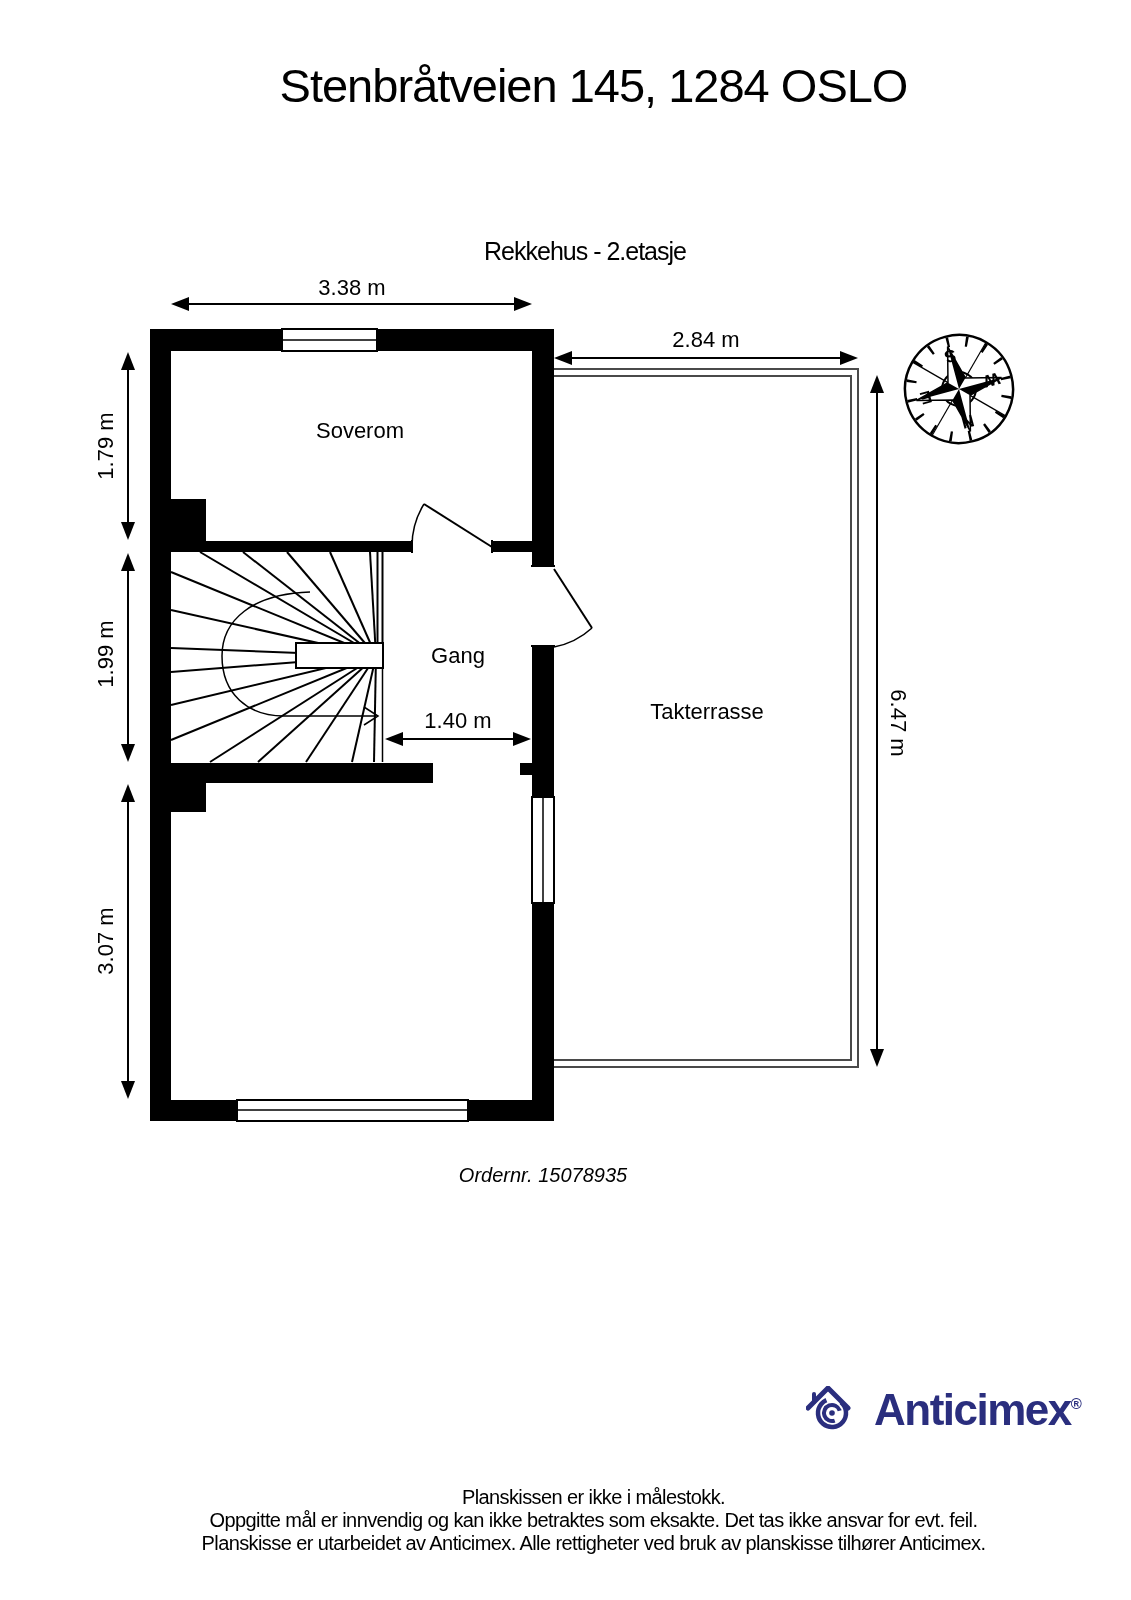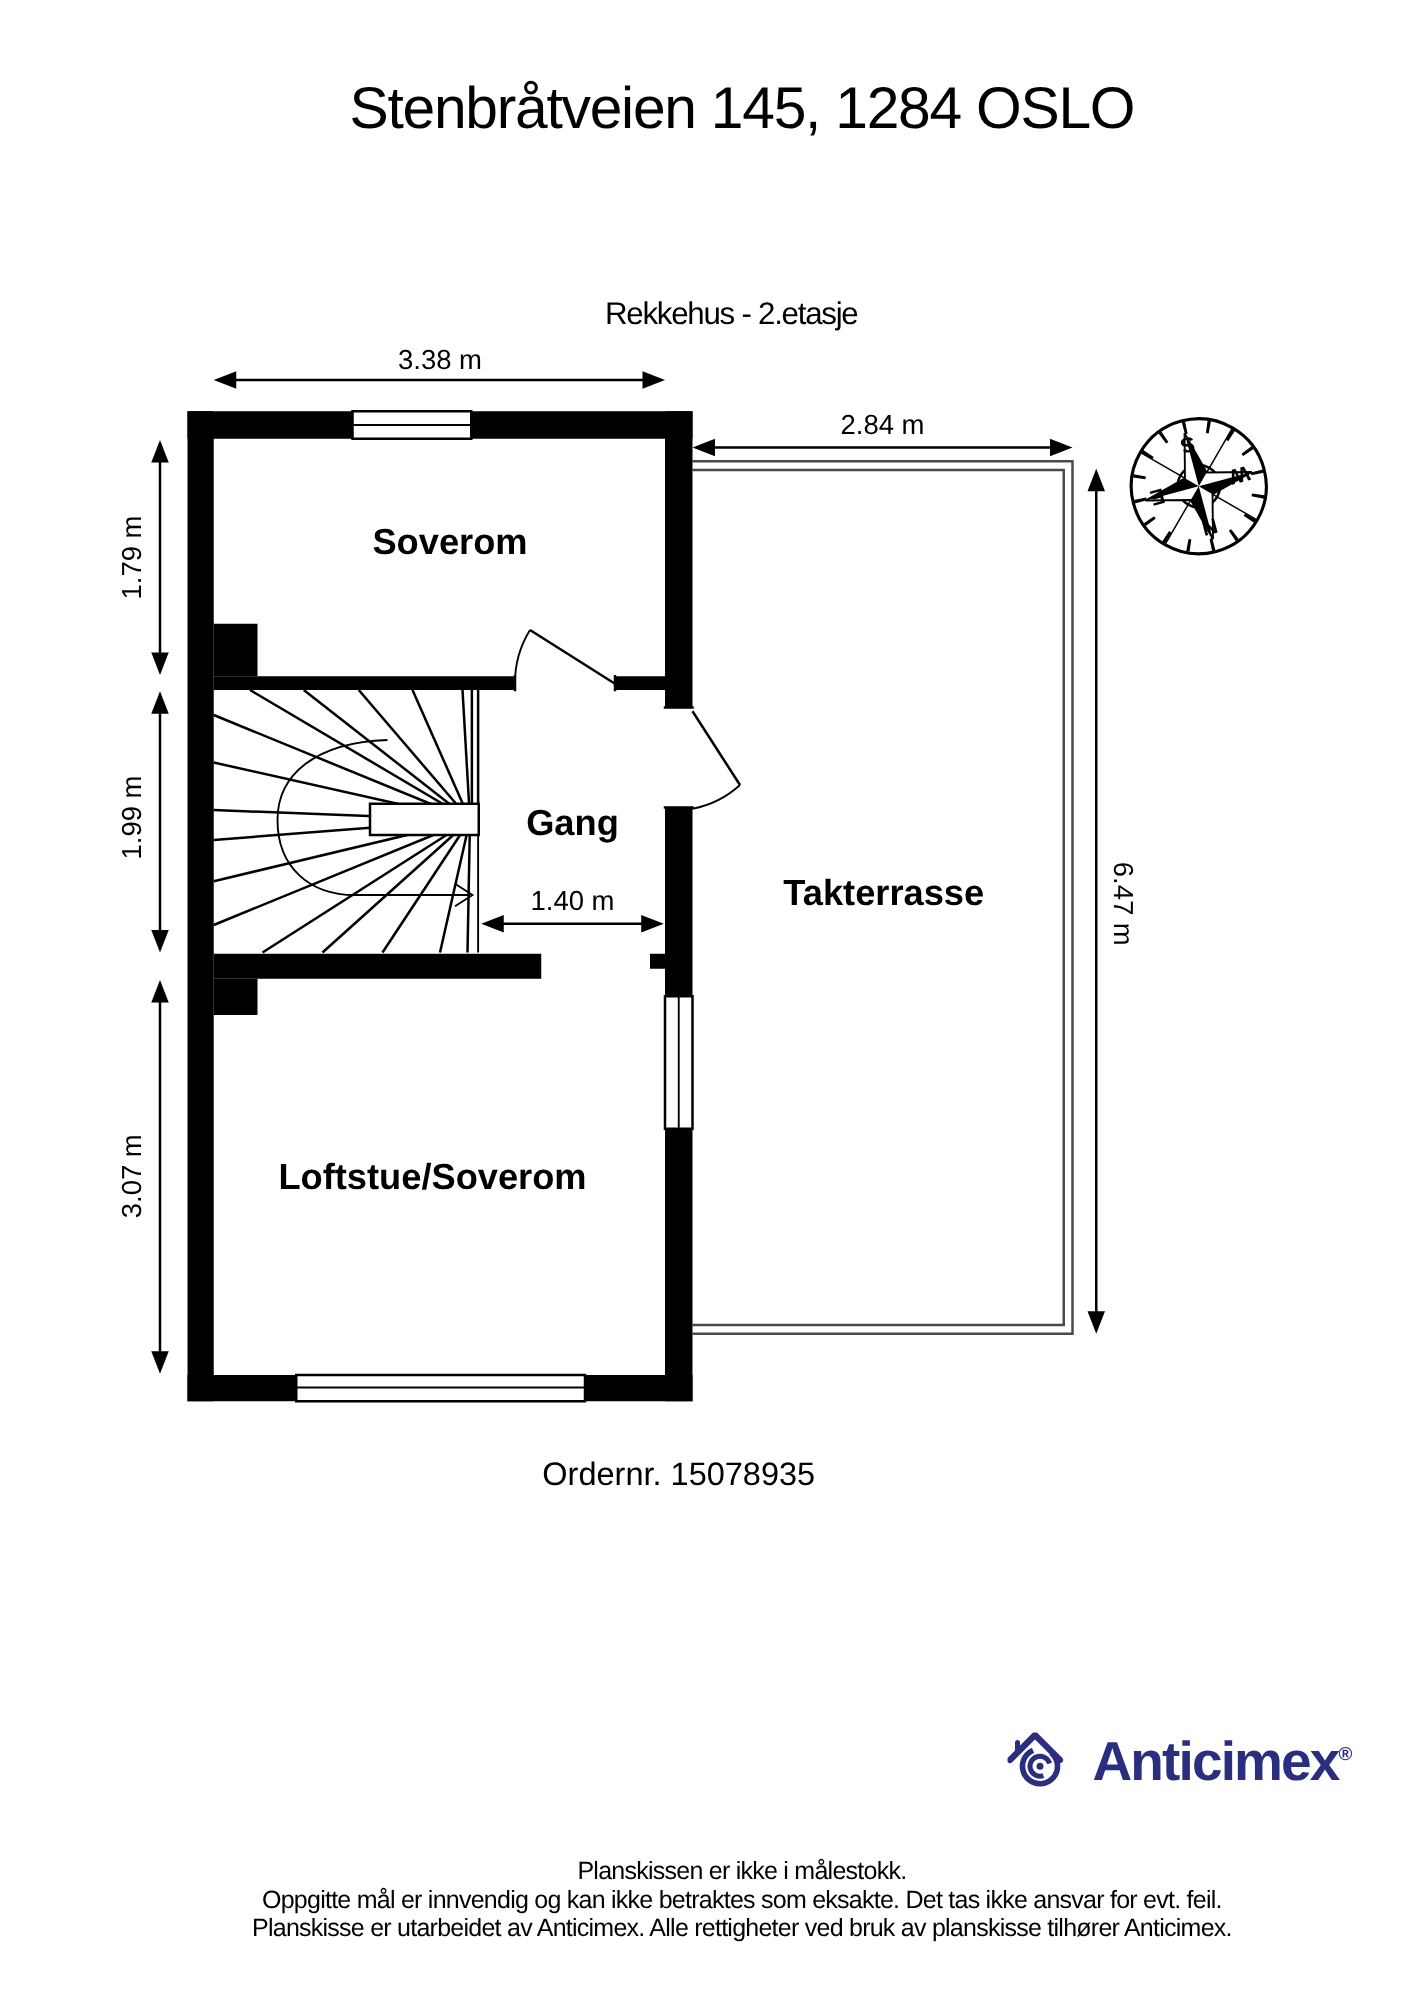--- a/index.html
+++ b/index.html
@@ -2,26 +2,26 @@
 <html><head>
 <meta charset="utf-8">
 <style>
   html,body{margin:0;padding:0;background:#ffffff;}
   #canvas{position:relative;width:1131px;height:1600px;background:#fff;overflow:hidden;
           font-family:"Liberation Sans", sans-serif;color:#000;}
   .abs{position:absolute;}
   .ctr{text-align:center;padding-left:28px;}
   .title{top:58px;left:0;width:1131px;font-size:47px;letter-spacing:-1px;}
   .subtitle{top:237px;left:0;width:1114px;font-size:25px;letter-spacing:-1px;}
-  .room-label{font-size:29px;font-weight:bold;}
+  .room-label{font-size:22px;}
   .dim-label{font-size:22px;}
   .rot-ccw{transform:rotate(-90deg);transform-origin:center center;}
   .lbl{width:200px;margin-left:-100px;text-align:center;}
   .lblN{width:160px;margin-left:-80px;text-align:center;}
-  .ordernr{top:1164px;left:365px;width:300px;font-size:26px;}
+  .ordernr{top:1164px;left:365px;width:300px;font-size:20px;font-style:italic;}
   .footer{top:1486px;left:0;width:1131px;font-size:20px;line-height:23px;letter-spacing:-0.6px;}
   .logo{top:1386px;left:806px;display:flex;align-items:center;gap:20px;}
   .logo-text{font-size:44px;font-weight:bold;letter-spacing:-1.5px;line-height:46px;}
   .logo-reg{font-size:15px;font-weight:bold;vertical-align:super;line-height:10px;}
   svg{display:block;}
 </style>
 </head>
 <body>
 
 <div id="canvas">
@@ -152,21 +152,20 @@
       <text x="-34" y="0" dy="6" text-anchor="middle" font-size="17" font-weight="bold" fill="#000">W</text>
     </g>
   </svg>
 
   <div class="abs ctr title">Stenbråtveien 145, 1284 OSLO</div>
   <div class="abs ctr subtitle">Rekkehus  - 2.etasje</div>
 
   <div class="abs room-label lbl" style="top:418px;left:360px">Soverom</div>
   <div class="abs room-label lbl" style="top:643px;left:458px">Gang</div>
   <div class="abs room-label lbl" style="top:699px;left:707px">Takterrasse</div>
-  <div class="abs room-label" style="top:926px;left:196px;width:300px;text-align:center">Loftstue/Soverom</div>
 
   <div class="abs dim-label lblN" style="top:275px;left:352px">3.38 m</div>
   <div class="abs dim-label lblN" style="top:327px;left:706px">2.84 m</div>
   <div class="abs dim-label lblN" style="top:708px;left:458px">1.40 m</div>
   <div class="abs dim-label lblN rot-ccw" style="top:433px;left:106px">1.79 m</div>
   <div class="abs dim-label lblN rot-ccw" style="top:641px;left:106px">1.99 m</div>
   <div class="abs dim-label lblN rot-ccw" style="top:928px;left:106px">3.07 m</div>
   <div class="abs dim-label lblN" style="top:710px;left:898px;transform:rotate(90deg)">6.47 m</div>
 
   <div class="abs ctr ordernr">Ordernr. 15078935</div>

